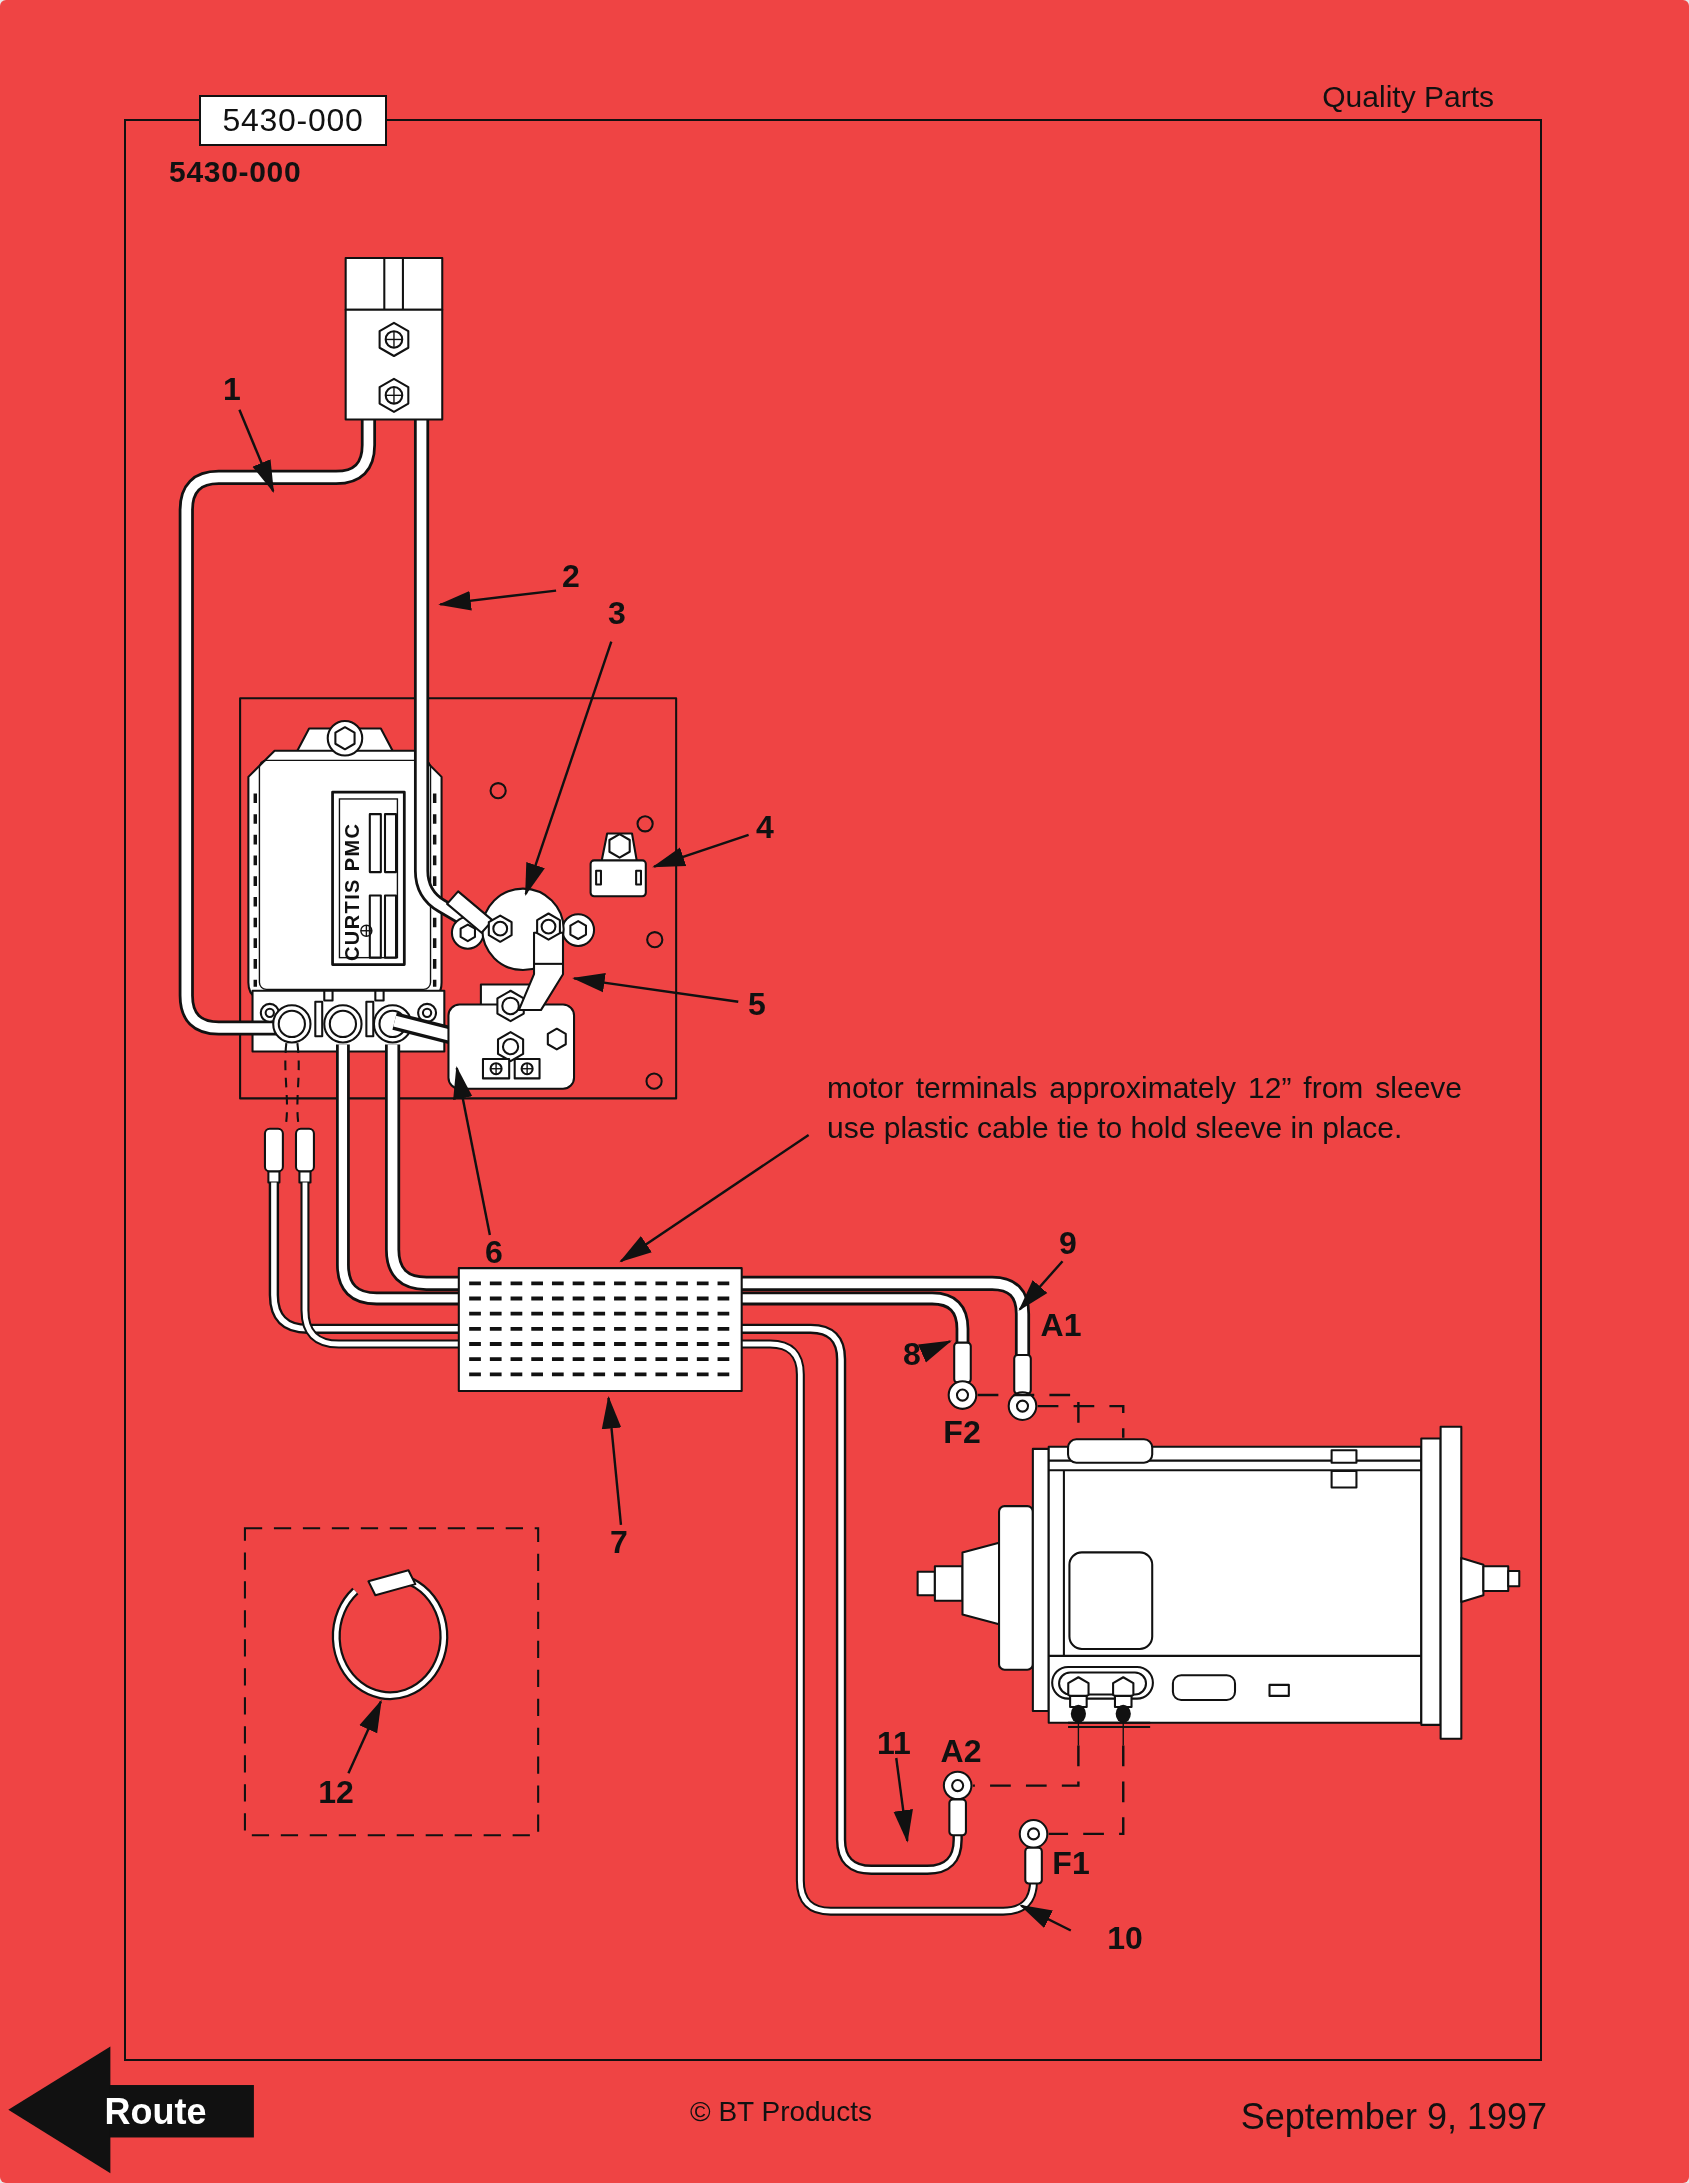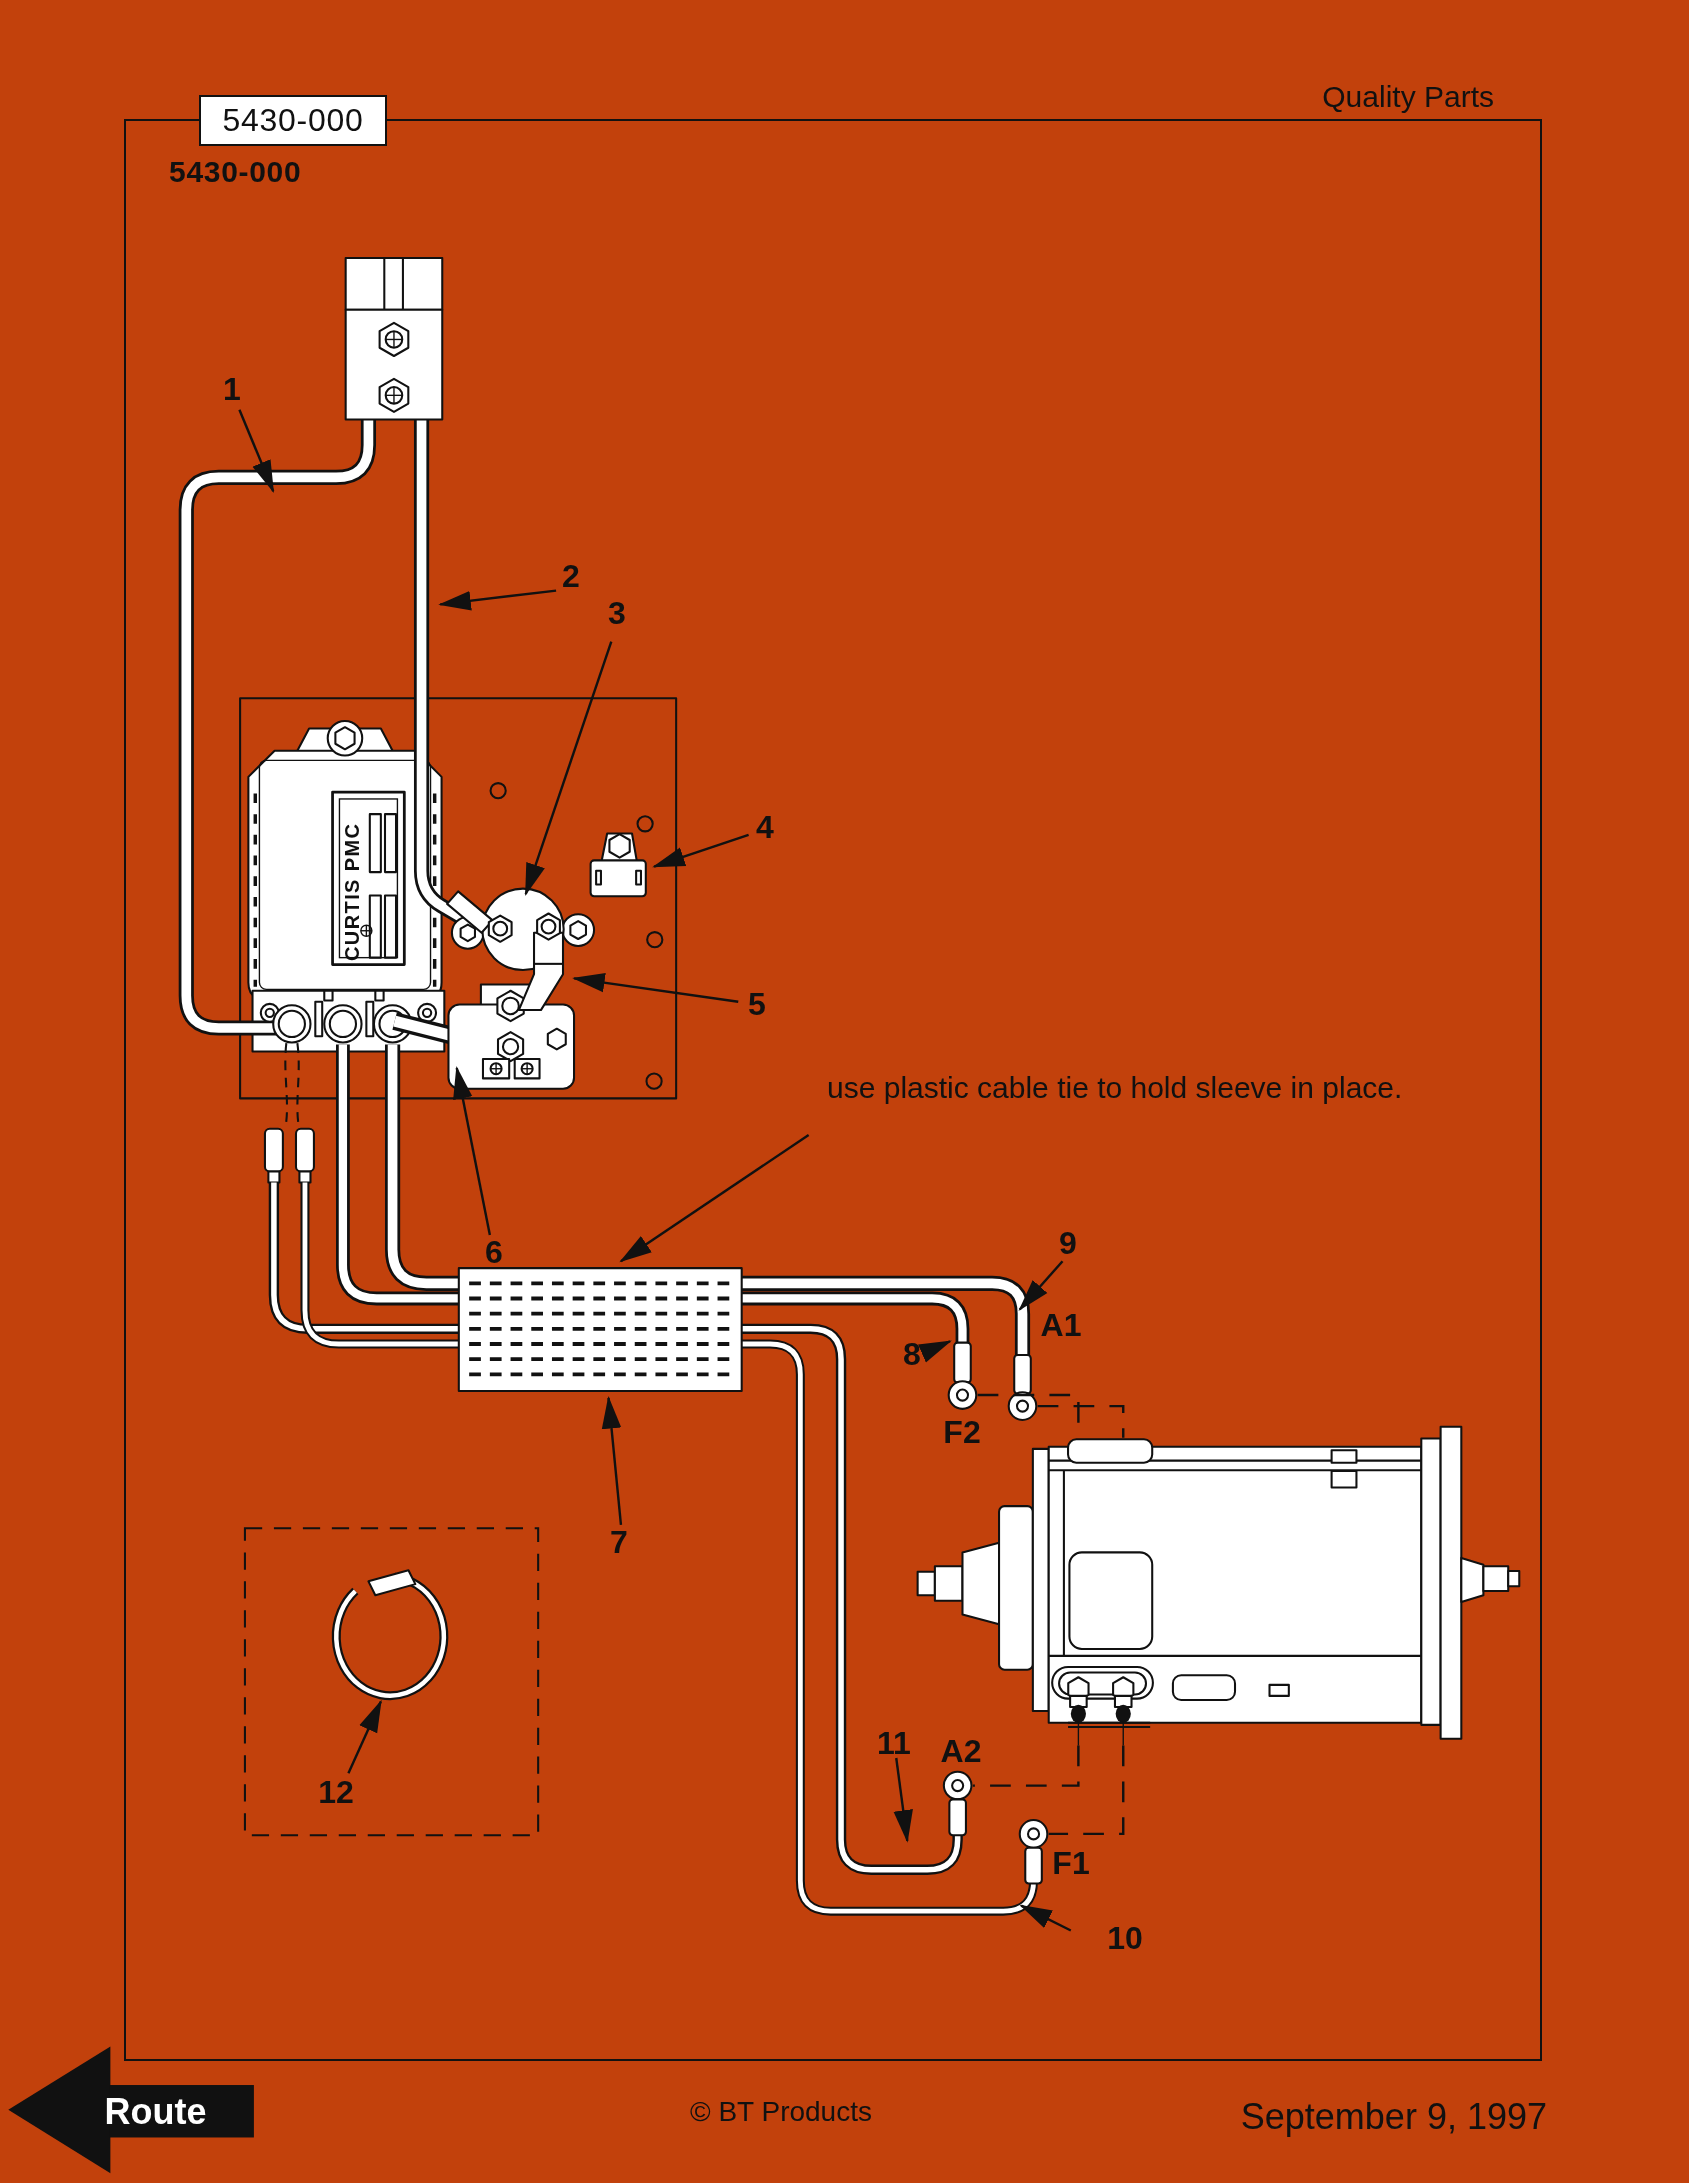--- a/index.html
+++ b/index.html
@@ -1,17 +1,17 @@
 <!DOCTYPE html>
 <html style="font-size:11px"><head>
 <meta charset="utf-8">
 <style>
   html,body{margin:0;padding:0;background:#e8e8e8;}
-  #page{position:relative;width:1689px;height:2183px;background:#c2410c;overflow:hidden;
-        font-family:"Liberation Sans","DejaVu Sans",sans-serif;color:#111;}
+  #page{position:relative;width:1689px;height:2183px;background:#ef4444;overflow:hidden;
+        font-family:"Liberation Sans","DejaVu Sans",sans-serif;color:#111;border-radius:6px;}
   #art{position:absolute;left:0;top:0;width:1689px;height:2183px;}
   .abs{position:absolute;}
   .border-rect{left:124px;top:119px;width:1414px;height:1938px;border:2.1px solid #111;}
   .part-box{left:199px;top:95px;width:184px;height:47px;border:2.1px solid #111;background:#fff;
             font-size:32px;text-align:center;line-height:47px;letter-spacing:0.7px;}
   .part-bold{left:169px;top:155px;font-size:30px;font-weight:bold;letter-spacing:0.7px;}
   .brand{top:80px;right:195px;font-size:30px;}
   .note{left:827px;top:1068px;width:635px;font-size:30px;line-height:40px;}
   .note div{text-align:justify;text-align-last:justify;}
   .note div.last{text-align-last:left;}
@@ -312,20 +312,21 @@
       <rect x="158" y="3022" width="210" height="76" fill="#111"></rect>
     </g>
   </svg>
 
   <div class="abs border-rect"></div>
   <div class="abs part-box">5430-000</div>
   <div class="abs part-bold">5430-000</div>
   <div class="abs brand">Quality Parts</div>
 
   <div class="abs note">
+    <div>motor terminals approximately 12” from sleeve</div>
     <div class="last">use plastic cable tie to hold sleeve in place.</div>
   </div>
 
   <div class="abs vertlabel">CURTIS PMC</div>
 
   <div class="abs callout" style="left:232px;top:389px;">1</div>
   <div class="abs callout" style="left:571px;top:576px;">2</div>
   <div class="abs callout" style="left:617px;top:613px;">3</div>
   <div class="abs callout" style="left:765px;top:827px;">4</div>
   <div class="abs callout" style="left:757px;top:1004px;">5</div>

